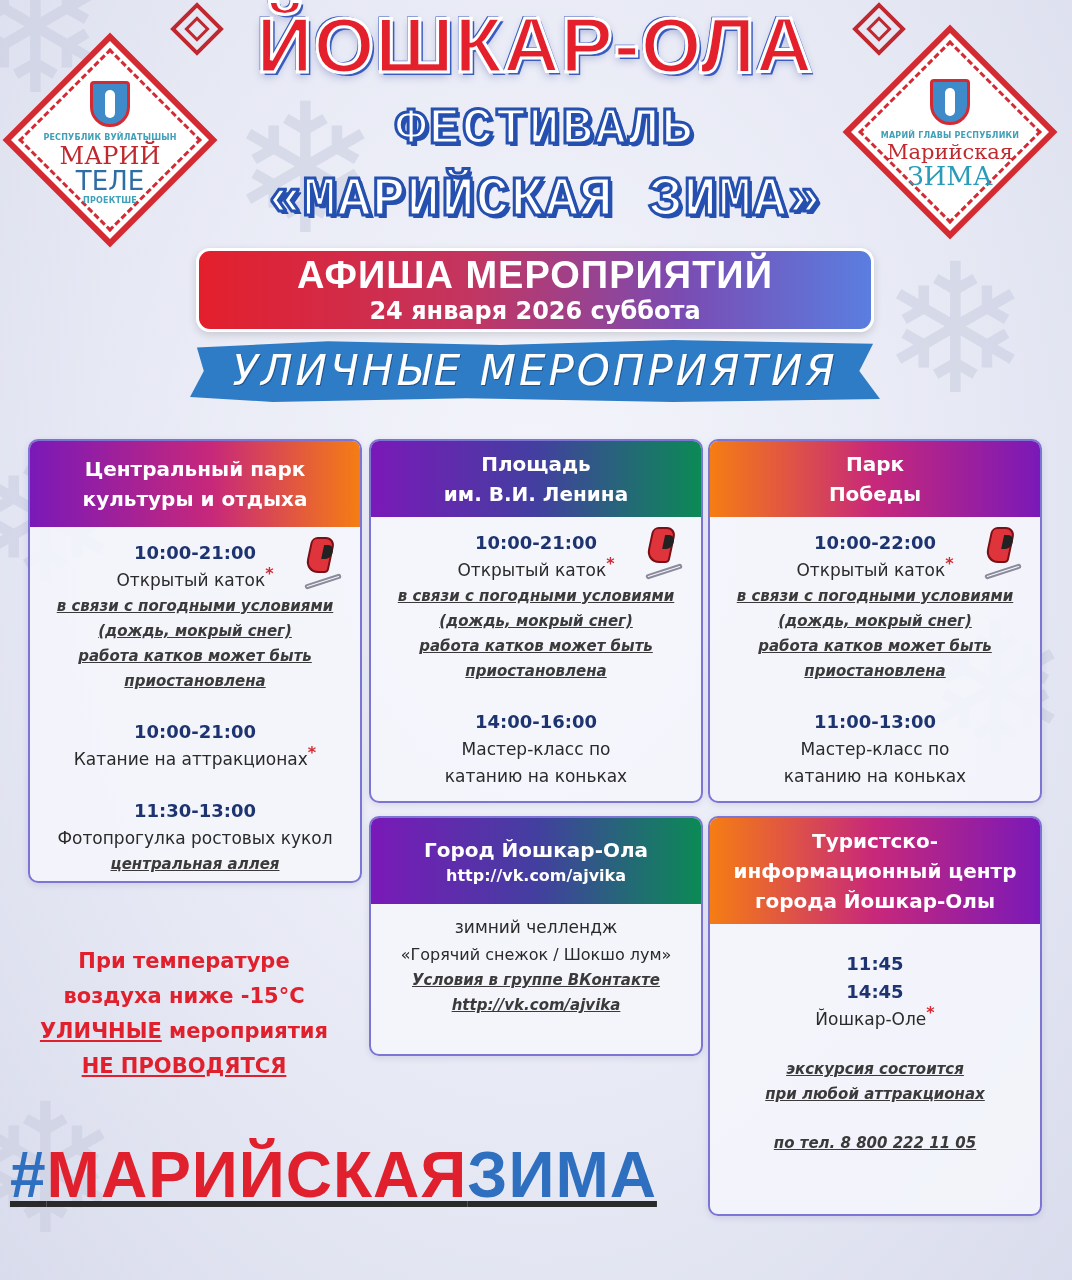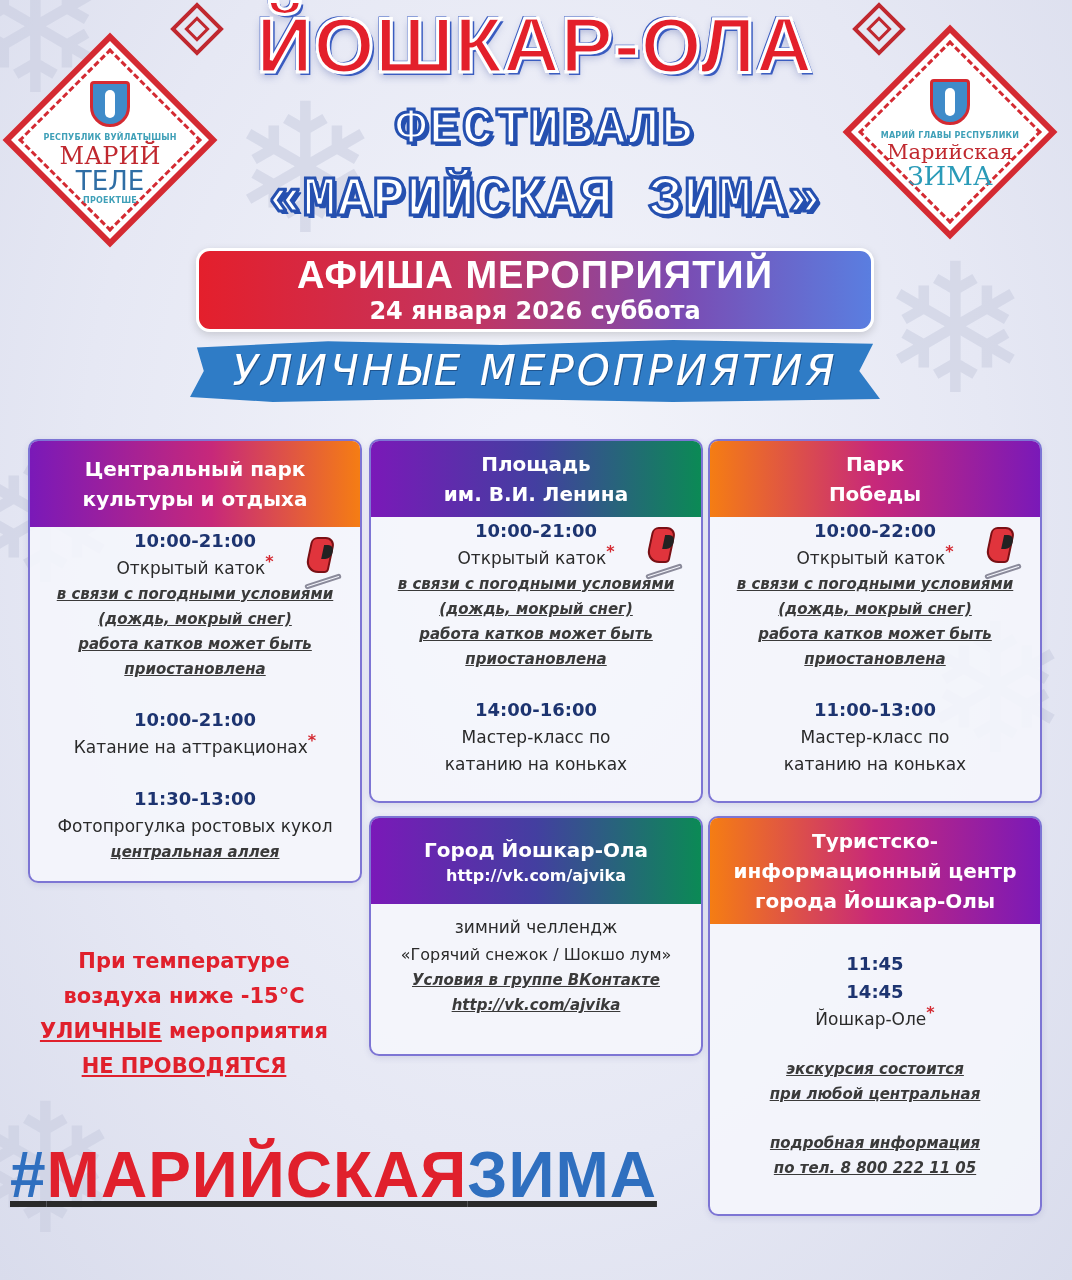--- a/index.html
+++ b/index.html
@@ -75,21 +75,21 @@
     text-align: center;
   }
   .card .head {
     color: #fff; font-family: "DejaVu Sans", sans-serif; font-weight: bold; font-size: 20px; line-height: 30px;
     display: flex; flex-direction: column; justify-content: center; align-items: center;
   }
   .card .head .sub { font-size: 16px; font-weight: bold; line-height: 22px; }
   .g-purple-orange { background: linear-gradient(90deg, #7a19b8 0%, #c7287a 55%, #f57d13 100%); }
   .g-purple-green { background: linear-gradient(90deg, #7a19b8 0%, #433fa0 50%, #0b8a55 100%); }
   .g-orange-purple { background: linear-gradient(90deg, #f57d13 0%, #c7287a 50%, #7a19b8 100%); }
-  .card .body { position: relative; }
+  .card .body { padding-top: 12px; position: relative; }
   .time { color: #1d3470; font-weight: bold; font-size: 18px; line-height: 28px; }
   .desc { font-size: 17px; line-height: 27px; color: #2a2a2a; }
   .note { font-size: 15px; font-style: italic; font-weight: bold; color: #3a3a3a; line-height: 25px; text-decoration: underline; }
   .ast { color: #d42a32; font-weight: bold; font-size: 16px; vertical-align: super; line-height: 0; }
   .gap { height: 24px; }
   .skate { position: absolute; width: 42px; height: 52px; }
   .skate .boot { position: absolute; left: 8px; top: 0; width: 24px; height: 36px; background: #e0343c; border-radius: 6px 10px 4px 14px; transform: skewX(-12deg); border: 2px solid #7a1015; }
   .skate .boot::after { content:""; position:absolute; right:-2px; top:6px; width:10px; height:14px; background:#222; border-radius:0 6px 6px 0; }
   .skate .blade { position: absolute; left: 4px; top: 42px; width: 38px; height: 5px; border: 2px solid #8a8a9a; border-radius: 3px; transform: rotate(-18deg); }
 
@@ -241,23 +241,22 @@
     <span>Туристско-</span>
     <span>информационный центр</span>
     <span>города Йошкар-Олы</span>
   </div>
   <div class="body" style="padding-top:26px;">
     <div class="time">11:45</div>
     <div class="time">14:45</div>
     <div class="desc"><span>Йошкар-Оле</span><span class="ast">*</span></div>
     <div class="gap"></div>
     <div class="note">экскурсия состоится</div>
-    <div class="note">при любой центральная</div>
-    <div class="gap"></div>
-    <div class="note">подробная информация</div>
+    <div class="note">при любой аттракционах</div>
+    <div class="gap"></div>
     <div class="note">по тел. 8 800 222 11 05</div>
   </div>
 </div>
 
 <div class="warning">
   <div>При температуре</div>
   <div>воздуха ниже -15°С</div>
   <div><span class="u">УЛИЧНЫЕ</span><span> мероприятия</span></div>
   <div class="u">НЕ ПРОВОДЯТСЯ</div>
 </div>

